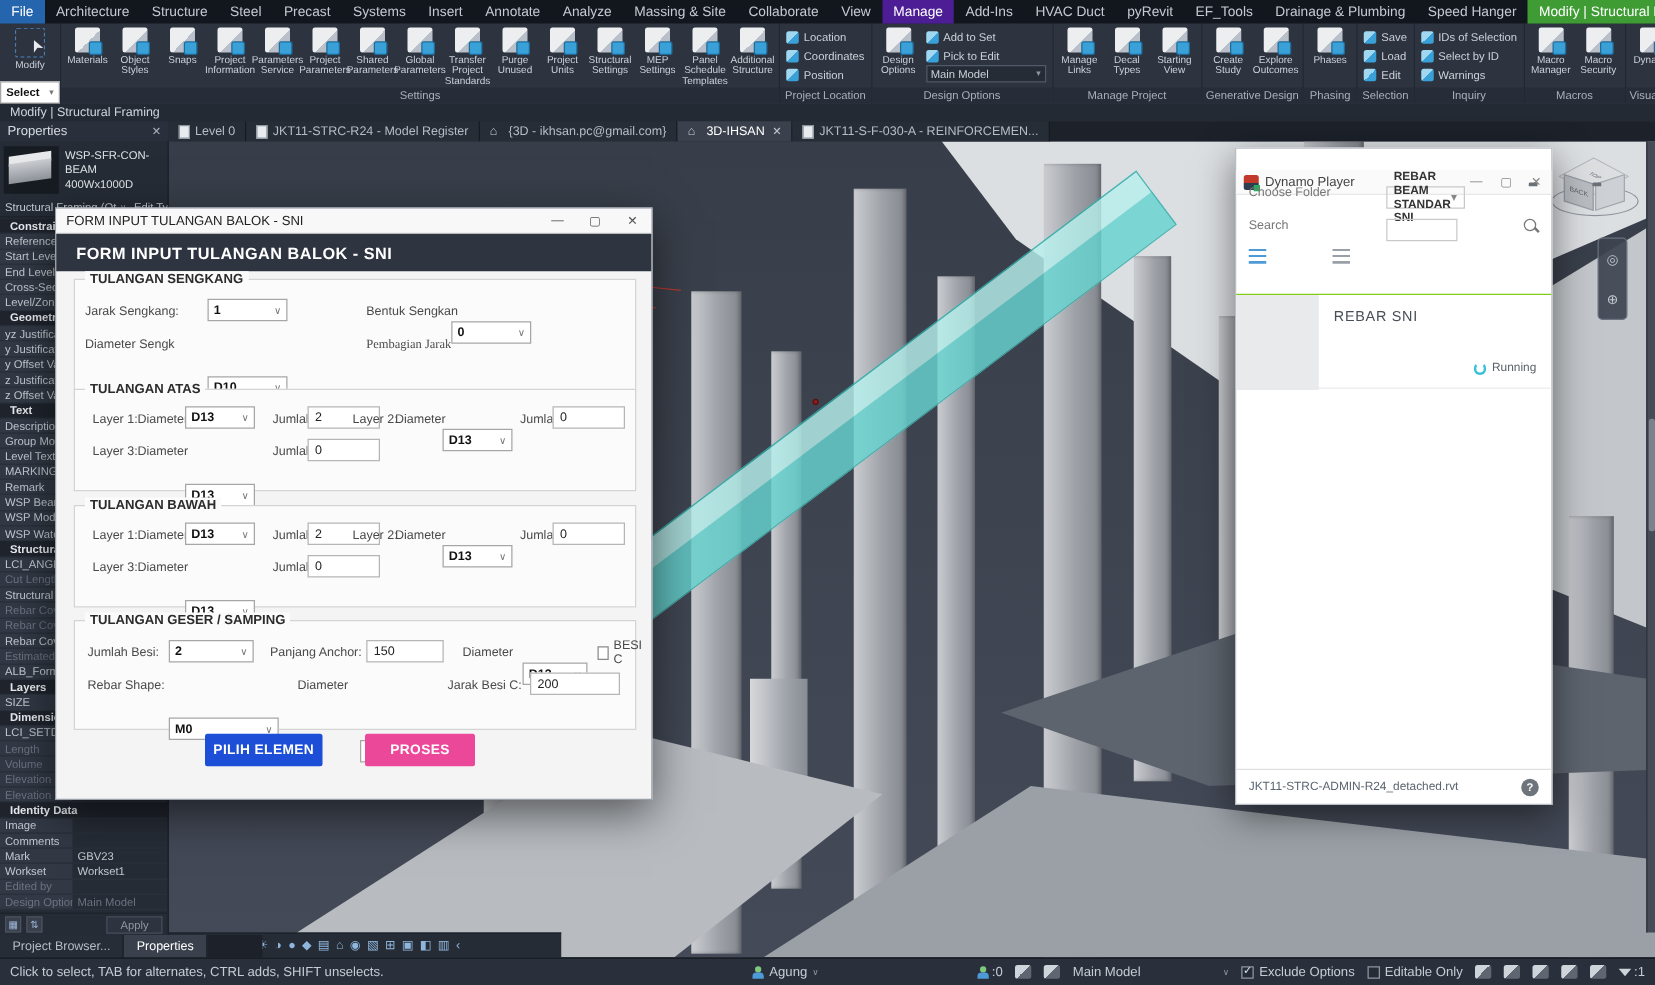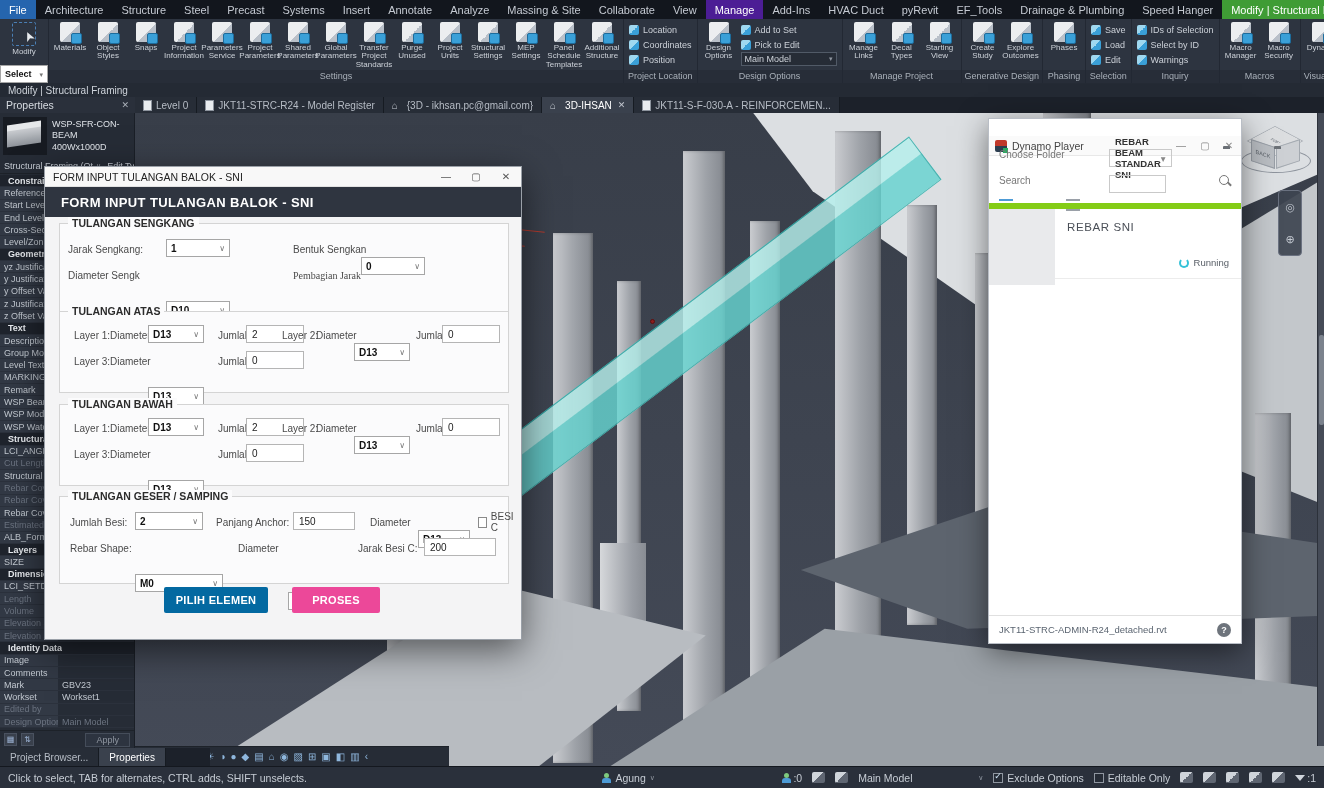--- a/index.html
+++ b/index.html
@@ -131,21 +131,21 @@
   .dy-dd{flex:1;border:1px solid #c9c9c9;height:18px;display:flex;align-items:center;padding:0 5px;color:#333;font-weight:bold;font-size:9.5px;}
   .dy-dd::after{content:"▾";margin-left:auto;color:#888;font-weight:normal;}
   .folder{width:15px;height:11px;background:#6b7076;border-radius:1px;position:relative;margin-left:7px;}
   .folder::before{content:"";position:absolute;left:0;top:-3px;width:7px;height:3px;background:#6b7076;border-radius:1px 1px 0 0;}
   .dy-search{flex:1;border:1px solid #c9c9c9;height:18px;}
   .mag{width:12px;height:12px;position:relative;margin-left:9px;}
   .mag::before{content:"";position:absolute;left:0;top:0;width:8px;height:8px;border:1.5px solid #777;border-radius:50%;}
   .mag::after{content:"";position:absolute;left:8px;top:8px;width:5px;height:1.5px;background:#777;transform:rotate(45deg);}
   .vtoggle{width:14px;height:12px;margin-right:9px;background:repeating-linear-gradient(#4d9bd6 0 2px,transparent 2px 5px);}
   .vtoggle.plain{background:repeating-linear-gradient(#9aa0a8 0 2px,transparent 2px 5px);}
-  .dy-item{position:absolute;left:0;right:0;top:84px;height:76px;border-top:6px solid #84cc16;border-bottom:1px solid #ececec;}
+  .dy-item{position:absolute;left:0;right:0;top:116px;height:76px;border-top:1px solid #84cc16;border-bottom:1px solid #ececec;}
   .dy-thumb{position:absolute;left:0;top:0;width:66px;height:76px;background:#e9eaec;}
   .dy-script{position:absolute;left:78px;top:12px;font-size:11.5px;color:#4a4f57;letter-spacing:.6px;}
   .dy-running{position:absolute;right:12px;bottom:10px;display:flex;align-items:center;gap:5px;color:#5a6068;font-size:9.5px;}
   .spin{width:10px;height:10px;border:2px solid #35c2d8;border-top-color:transparent;border-radius:50%;}
   .dy-footer{position:absolute;left:0;right:0;bottom:0;height:28px;border-top:1px solid #e0e0e0;display:flex;align-items:center;padding:0 10px;color:#5a6470;font-size:9.5px;}
   .help{margin-left:auto;width:14px;height:14px;border-radius:50%;background:#6e747c;color:#fff;display:flex;align-items:center;justify-content:center;font-size:9px;font-weight:bold;}
 </style>
 </head>
 <body>
 
@@ -892,21 +892,21 @@
           <span>D10</span>
         </span>
       <span class="fld" style="left:298px;top:42px;">
           <span class="flabel">Jarak Besi C:</span>
         </span>
       <span class="fld inp" style="left:364px;top:41px;width:72px;font-weight:normal;">
           <span>200</span>
         </span>
     </div>
 
-    <div class="btn" style="left: 119px; top: 420px; width: 104px; background: #0369a1;" id="btn-pilih">PILIH ELEMEN</div>
+    <div class="btn" style="left: 119px; top: 420px; width: 94px; background: #1d4ed8;" id="btn-pilih">PILIH ELEMEN</div>
     <div class="btn" style="left: 247px; top: 420px; width: 88px; background: #ec4899;" id="btn-proses">PROSES</div>
   </div>
 
   <div class="dynamo">
     <div class="dy-title">
       <span class="dy-logo"></span>
       <span>Dynamo Player</span>
       <span class="dlg-ctrls">
         <span class="dlg-ctrl" style="width:24px;color:#888;">—</span>
         <span class="dlg-ctrl" style="width:24px;color:#888;">▢</span>

